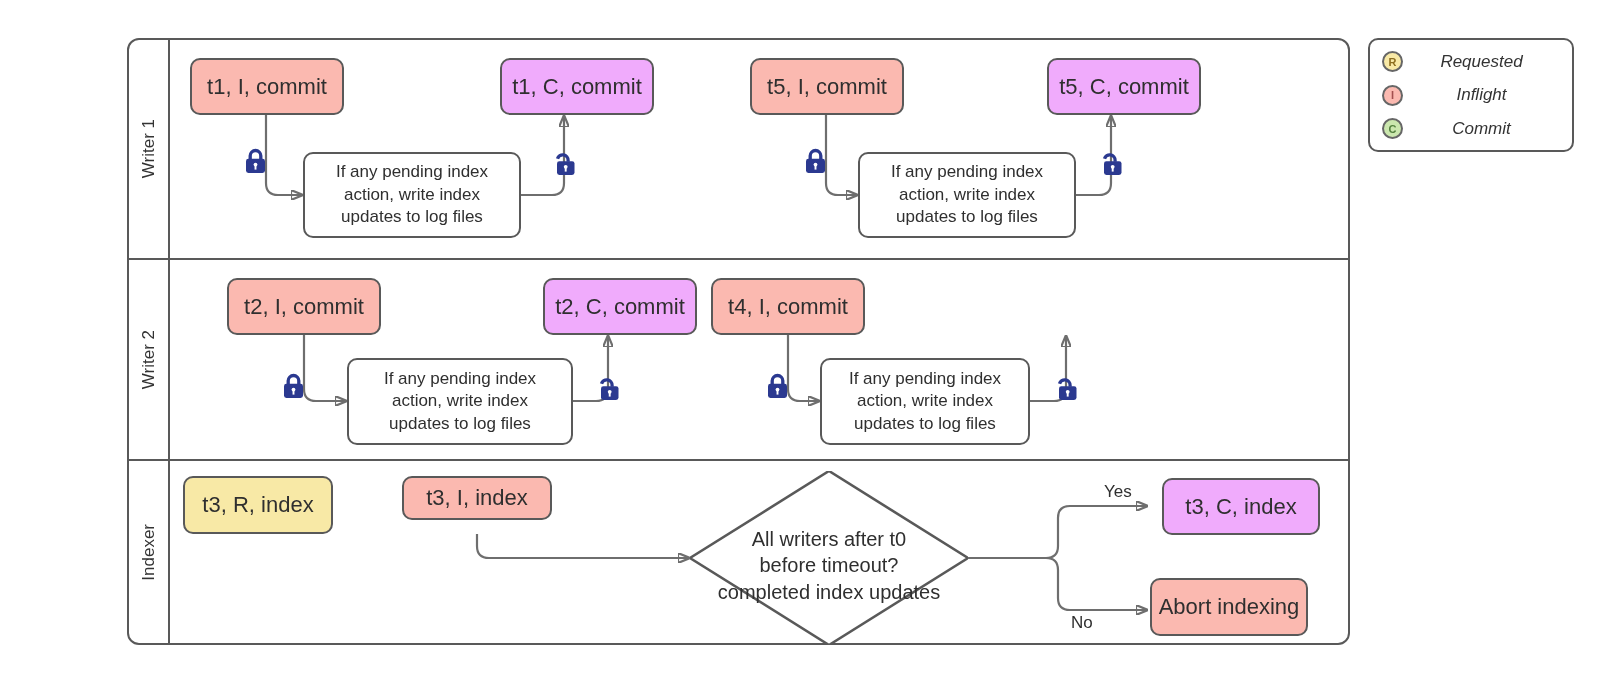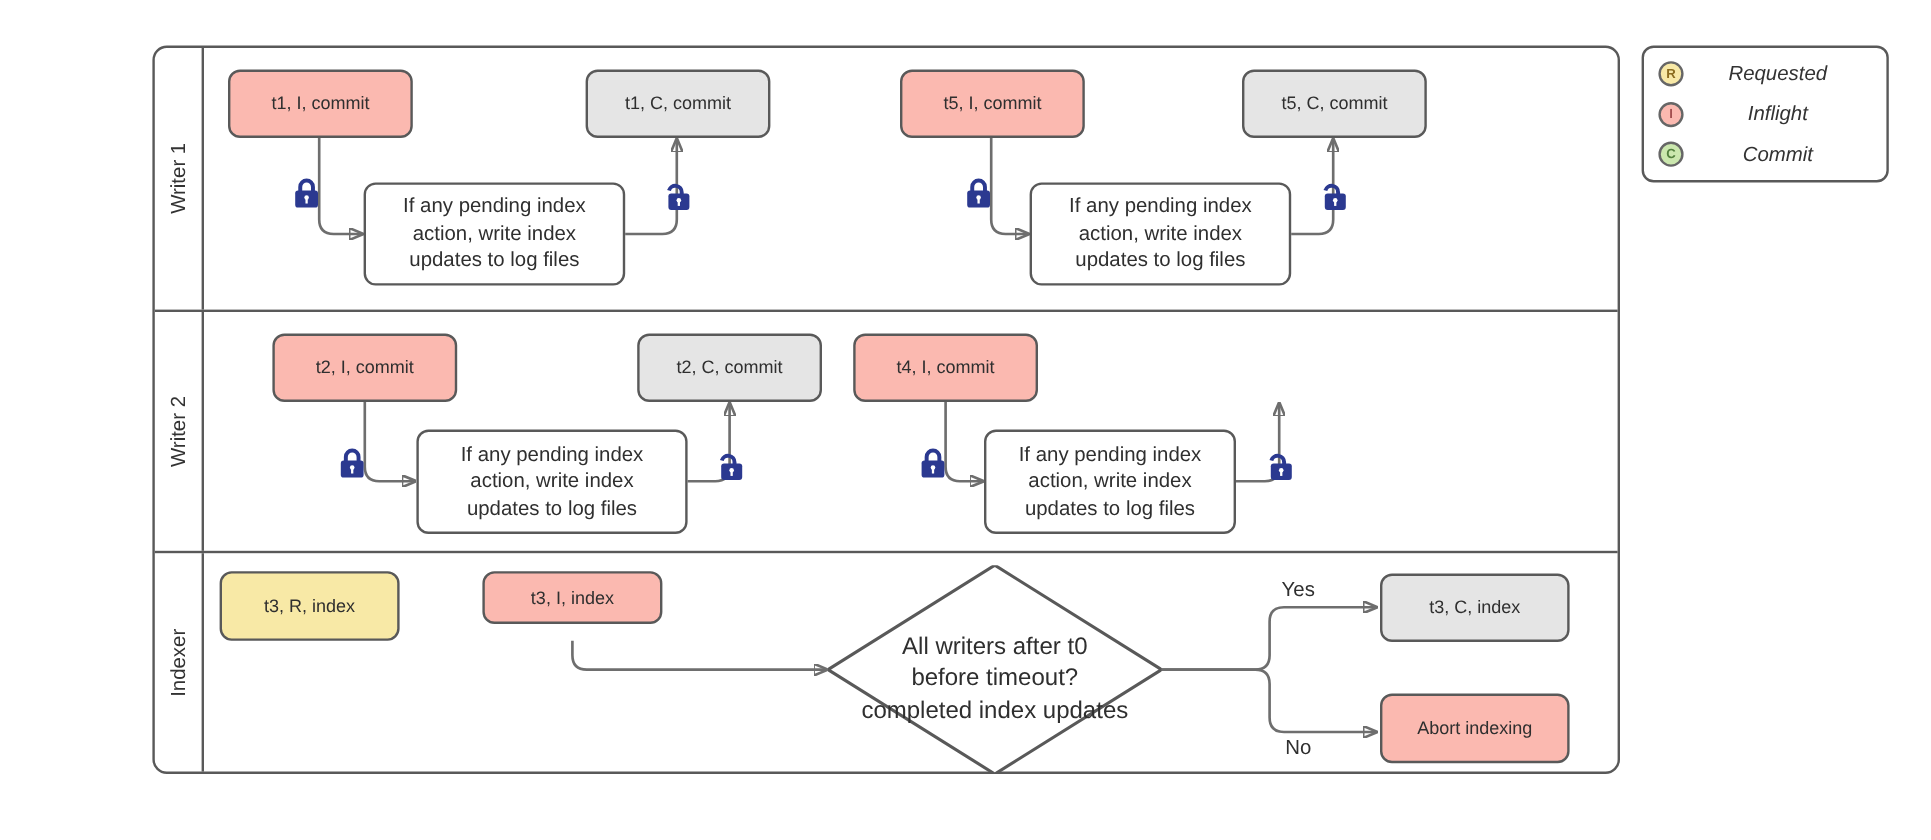--- a/index.html
+++ b/index.html
@@ -18,23 +18,23 @@
               font-size:17px;color:#333;white-space:nowrap;}
   .lane-body{flex:1;}
 
   
   .wires{position:absolute;left:0;top:0;pointer-events:none;}
   .wires path{fill:none;stroke:#6e6e6e;stroke-width:2.2px;}
 
   
   .node{position:absolute;box-sizing:border-box;border:2.5px solid #595959;
         border-radius:10px;display:flex;align-items:center;justify-content:center;
-        font-size:15px;background:#fff;text-align:center;}
+        font-size:22px;background:#fff;text-align:center;}
   .inflight{background:#fbb9b0;}
-  .commit{background:#e5e5e5;}
+  .commit{background:#f0abfc;margin-left:12px;}
   .requested{background:#f8e9a6;}
   .cond{font-size:17px;line-height:1.33;border-radius:10px;background:#fff;
         flex-direction:column;padding:4px 0;}
   .cond span{display:block;}
 
   
   .diamond-svg{position:absolute;left:690px;top:471px;}
   .decision-text{position:absolute;left:709px;top:526px;width:240px;
                  font-size:20px;line-height:1.32;text-align:center;}
   .decision-text span{display:block;}
@@ -163,21 +163,21 @@
   <div class="node inflight" style="left:402px;top:476px;width:150px;height:44px">
       <span>t3, I, index</span>
     </div>
   <div class="node commit" style="left:1150px;top:478px;width:158px;height:57px">
       <span>t3, C, index</span>
     </div>
   <div class="node inflight" style="left:1150px;top:578px;width:158px;height:58px">
       <span>Abort indexing</span>
     </div>
 
-  <div class="edge-label" style="left:1068px;top:482px">Yes</div>
+  <div class="edge-label" style="left:1104px;top:482px">Yes</div>
   <div class="edge-label" style="left:1071px;top:613px">No</div>
 
   <svg class="lock" style="left:244px;top:147px" width="23" height="27" viewBox="0 0 23 27">
     <path class="shk" d="M6.2,12.5 V8.8 a5.3,5.3 0 0 1 10.6,0 V12.5"></path>
     <rect class="bdy" x="2" y="11.8" width="19" height="14.2" rx="2.4"></rect>
     <circle cx="11.5" cy="17.6" r="1.9" fill="#fff"></circle>
       <rect x="10.55" y="18.2" width="1.9" height="4.4" fill="#fff"></rect>
   </svg>
   <svg class="lock" style="left:551px;top:149px" width="26" height="27" viewBox="0 0 26 27">
     <path class="shk" d="M6.5,9.8 a5.4,5.4 0 0 1 10.6,1.6 V12.8"></path>

